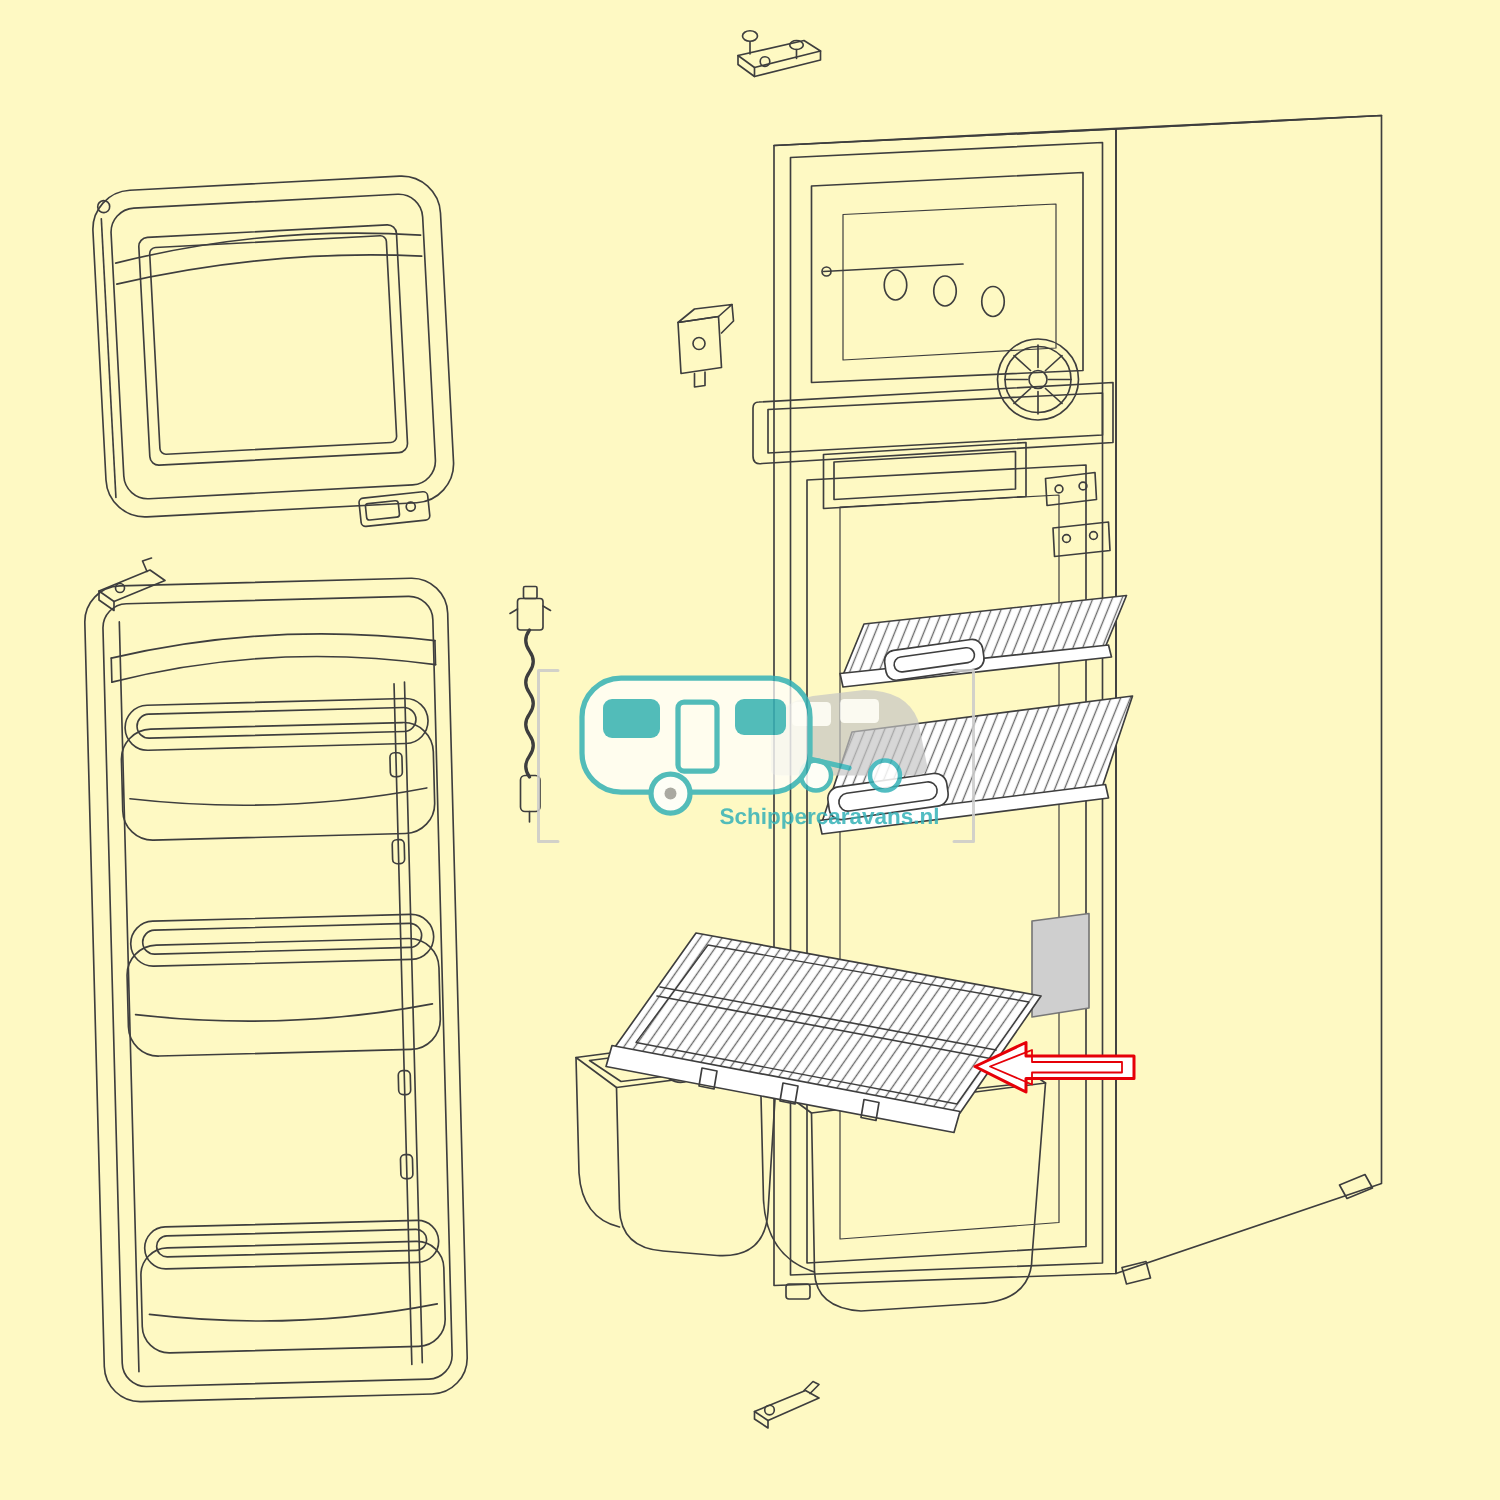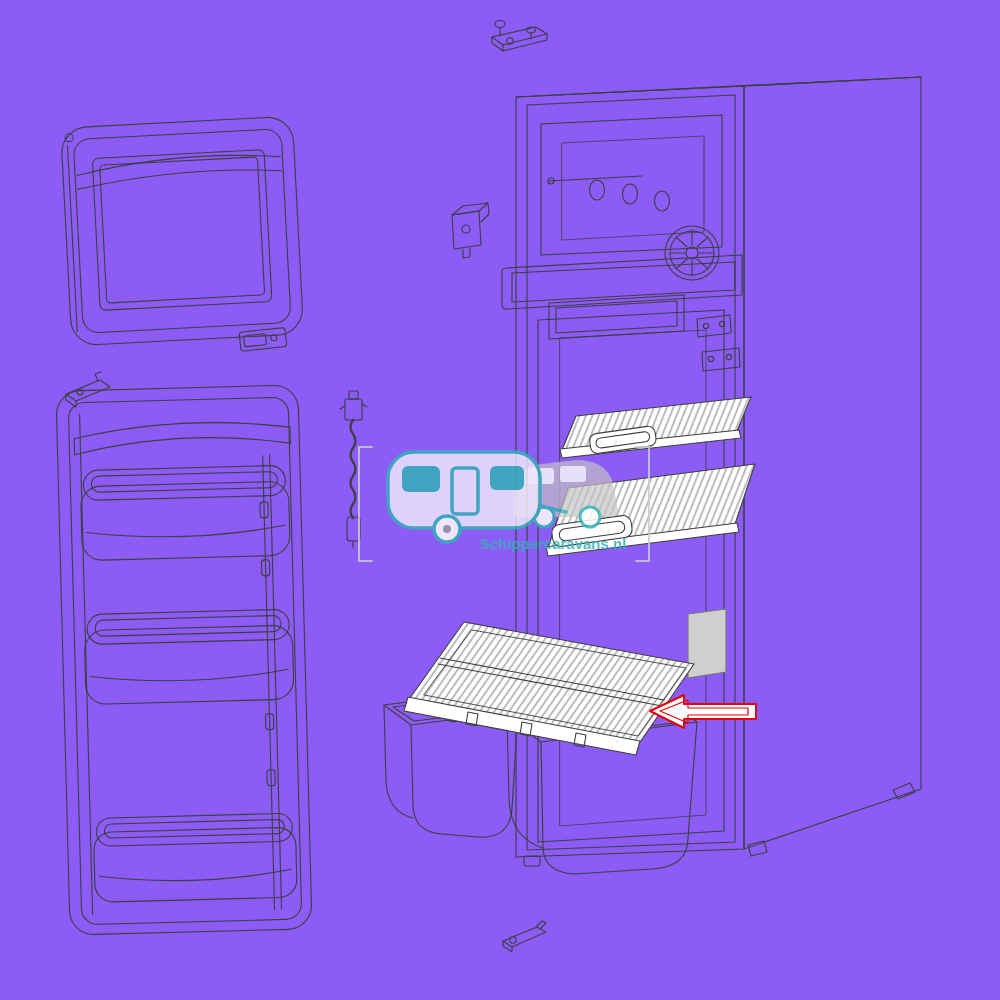--- a/index.html
+++ b/index.html
@@ -7,21 +7,21 @@
     padding: 0;
     background: #ffffff;
     width: 1000px;
     height: 1000px;
     font-family: "Liberation Sans", sans-serif;
   }
   .stage {
     position: relative;
     width: 1000px;
     height: 1000px;
-    background: #8b5cf6;
+    background: #fef9c3;
     overflow: hidden;
   }
   svg { display: block; }
   text { user-select: none; }
 </style>
 </head>
 <body>
 
 <div class="stage">
 <svg width="1000" height="1000" viewBox="0 0 1000 1000">

